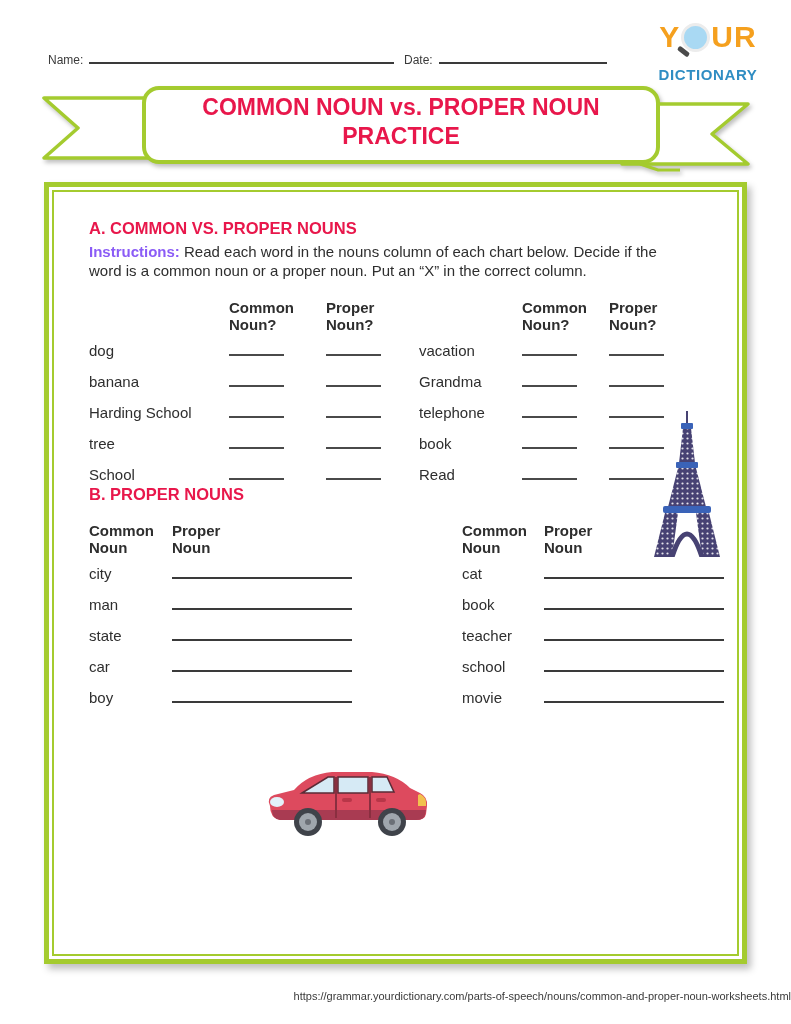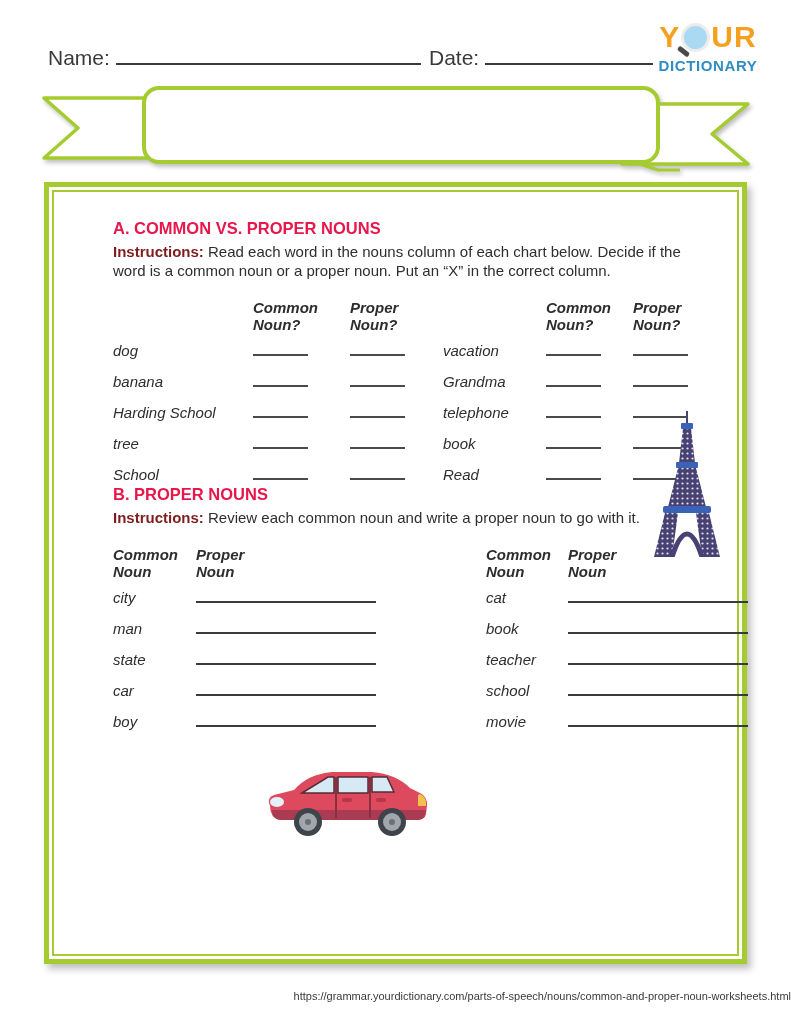--- a/index.html
+++ b/index.html
@@ -1,53 +1,53 @@
 <!DOCTYPE html>
 <html><head>
 <meta charset="utf-8">
 <style>
   html,body{margin:0;padding:0;background:#ffffff;}
   .page{
     position:relative;width:791px;height:1024px;background:#fff;overflow:hidden;
     font-family:"Liberation Sans",sans-serif;color:#2e2e2e;
   }
   
-  .hdr-field{position:absolute;top:46px;font-size:21px;color:#3a3a3a;}
+  .hdr-field{position:absolute;top:46px;font-size:12px;color:#3a3a3a;}
   .hdr-field .lbl{vertical-align:bottom;}
   .fill-line{display:inline-block;border-bottom:2px solid #3a3a3a;height:16px;margin-left:6px;}
   .name-line{width:305px;}
   .date-line{width:168px;}
   .f-name{left:48px;}
-  .f-date{left:429px;}
+  .f-date{left:404px;}
   
   .logo{position:absolute;top:22px;left:646px;width:124px;text-align:center;}
   .logo-top{display:flex;align-items:center;justify-content:center;font-weight:bold;font-size:30px;color:#F5A01E;letter-spacing:1px;line-height:1;}
   .mag{width:23px;height:23px;border-radius:50%;background:#A9D9F3;border:3px solid #ececec;position:relative;display:inline-block;margin:0 1px;}
   .mag::after{content:"";position:absolute;left:-7px;bottom:-5px;width:13px;height:5px;background:#4a4a4a;transform:rotate(38deg);border-radius:2px;}
-  .logo-bottom{font-weight:bold;font-size:15px;color:#2F8DC3;letter-spacing:0.6px;margin-top:5px;}
+  .logo-bottom{font-weight:bold;font-size:15px;color:#2F8DC3;letter-spacing:0.6px;margin-top:14px;}
   
   .banner{position:absolute;left:40px;top:86px;width:712px;height:86px;}
   .banner svg{filter:drop-shadow(2px 3px 2px rgba(0,0,0,0.25));}
   .banner-title{
     position:absolute;left:104px;top:7px;width:514px;text-align:center;
     font-weight:bold;font-size:23px;line-height:1.25;color:#E8174B;
   }
   
   .box-outer{
     position:absolute;left:44px;top:182px;width:693px;height:772px;
     border:5px solid #A4CB2F;box-shadow:4px 5px 7px rgba(0,0,0,0.25);
   }
   .box-inner{position:absolute;inset:3px;border:2px solid #A4CB2F;}
-  .content{padding:27px 28px 0 59px;}
+  .content{padding:27px 28px 0 35px;}
   .section-heading{margin:0;font-size:16.5px;font-weight:bold;color:#E8174B;}
   .instructions{margin:5px 0 0 0;font-size:15px;line-height:1.26;width:580px;}
-  .instructions b{color:#7f1d1d;}
+  .instructions b{color:#8b5cf6;}
   
   .charts{display:flex;margin-top:18px;}
-  .chart{display:grid;grid-auto-rows:31px;align-items:end;font-size:15px;font-style:italic;}
+  .chart{display:grid;grid-auto-rows:31px;align-items:end;font-size:15px;}
   .chart .hcell{align-self:start;font-weight:bold;line-height:1.18;}
   .chart .hcell span{display:inline-block;width:64px;}
   .chart .hrow{grid-row:1;height:46px;}
   .blank-s{display:inline-block;width:55px;height:14px;border-bottom:2px solid #4a4a4a;}
   .blank-l{display:inline-block;width:180px;height:14px;border-bottom:2px solid #3a3a3a;}
   .chartA-left{grid-template-columns:140px 97px 93px;}
   .chartA-right{grid-template-columns:103px 87px 93px;}
   .chartB-left{grid-template-columns:83px 182px;}
   .chartB-right{grid-template-columns:82px 180px;margin-left:108px;}
   .sec-b{}
@@ -84,20 +84,22 @@
 
       <polygon points="4,12 130,12 130,72 4,72 38,42" fill="#ffffff" stroke="#A4CB2F" stroke-width="3.5" stroke-linejoin="round"></polygon>
 
       <polygon points="582,18 708,18 672,48 708,78 582,78" fill="#ffffff" stroke="#A4CB2F" stroke-width="3.5" stroke-linejoin="round"></polygon>
 
       <path d="M600,78 L618,84 L640,84" fill="none" stroke="#A4CB2F" stroke-width="3"></path>
 
       <rect x="104" y="2" width="514" height="74" rx="15" fill="#ffffff" stroke="#A4CB2F" stroke-width="4"></rect>
     </svg>
     <div class="banner-title">
+      <div>COMMON NOUN vs. PROPER NOUN</div>
+      <div>PRACTICE</div>
     </div>
   </div>
 
   <div class="box-outer">
     <div class="box-inner">
       <div class="content">
 
         <h2 class="section-heading">A. COMMON VS. PROPER NOUNS</h2>
         <p class="instructions"><b>Instructions:</b><span> Read each word in the nouns column of each chart below. Decide if the word is a common noun or a proper noun. Put an “X” in the correct column.</span></p>
 
@@ -150,21 +152,20 @@
             <div class="cell"><span class="blank-s"></span></div>
             <div class="cell"><span class="blank-s"></span></div>
 
             <div class="cell">Read</div>
             <div class="cell"><span class="blank-s"></span></div>
             <div class="cell"><span class="blank-s"></span></div>
           </div>
         </div>
 
         <h2 class="section-heading sec-b">B. PROPER NOUNS</h2>
-        <p class="instructions"><b>Instructions:</b><span> Review each common noun and write a proper noun to go with it.</span></p>
 
         <div class="charts">
 
           <div class="chart chartB-left">
             <div class="hrow hcell cell"><span>Common Noun</span></div>
             <div class="hrow hcell cell"><span>Proper Noun</span></div>
 
             <div class="cell">city</div>
             <div class="cell"><span class="blank-l"></span></div>
 

